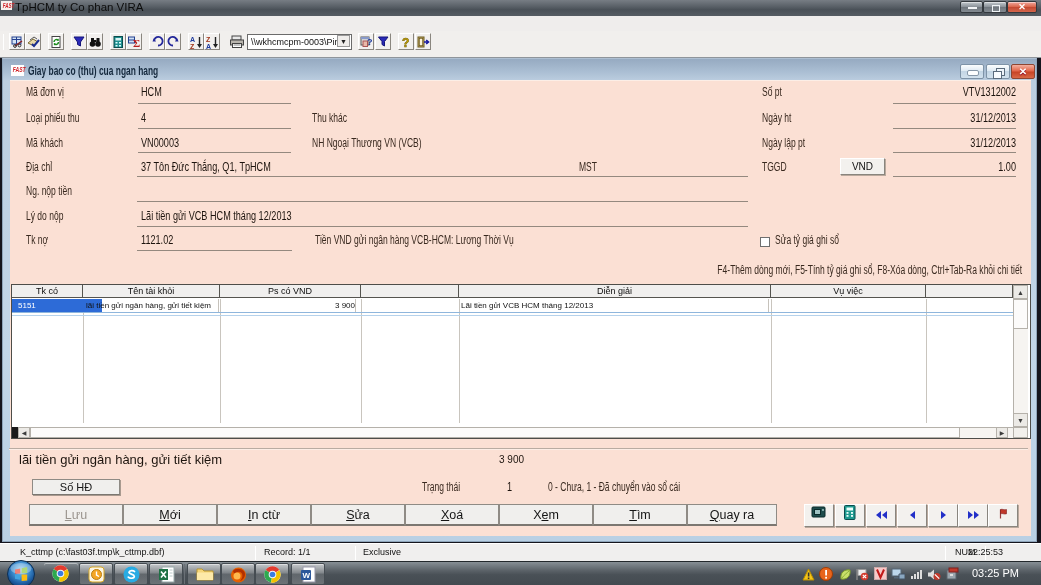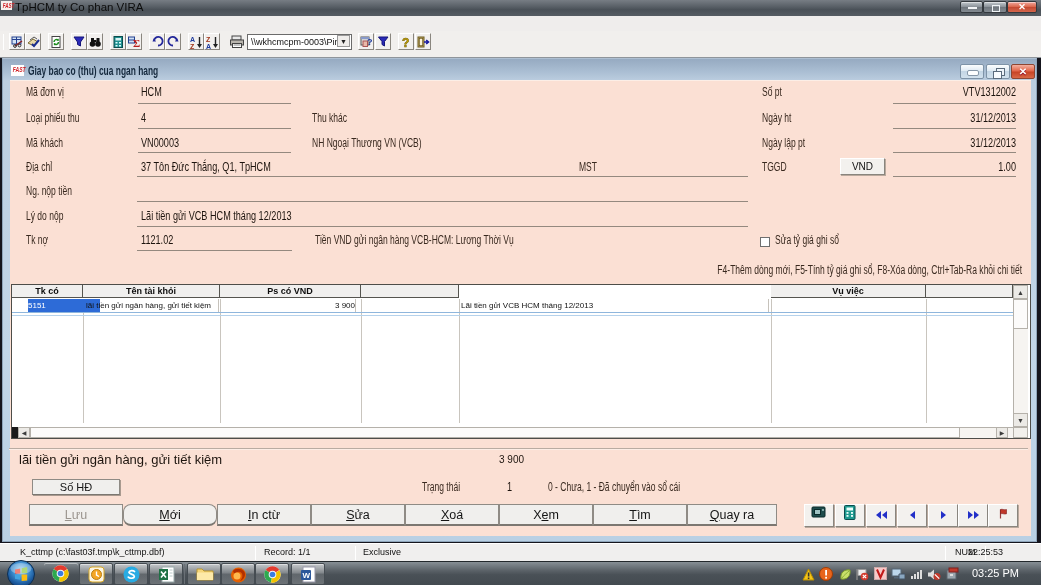--- a/index.html
+++ b/index.html
@@ -35,24 +35,24 @@
 #cbody{left:7px;top:21px;width:1021px;height:456px;background:#fbe0d4;border-top:1px solid #fceee6;}
 
 .lb{font-size:12px;color:#39291f;white-space:nowrap;transform:scaleX(0.71);transform-origin:0 0;line-height:14px;}
 .vl{font-size:12px;color:#1d140e;white-space:nowrap;transform:scaleX(0.76);transform-origin:0 0;line-height:14px;}
 .vr{font-size:12px;color:#1d140e;white-space:nowrap;transform:scaleX(0.76);transform-origin:100% 0;line-height:14px;text-align:right;}
 .ul{border-bottom:1px solid #94897f;height:1px;}
 #vndbtn{left:840px;top:158px;width:45px;height:17px;background:#f3f1ee;border:1px solid;border-color:#fff #89857e #89857e #fff;box-shadow:1px 1px 0 #b9a99d;text-align:center;line-height:15px;color:#111;font-size:10px;}
 #chk{left:760px;top:237px;width:10px;height:10px;background:#fff;border:1px solid #6f6f6f;}
 
 #grid{left:11px;top:284px;width:1020px;height:155px;background:#fff;border:1px solid #4e4d49;}
-.gh{top:0px;height:13px;font-size:9px;background:#f0efee;border-right:1px solid #55544f;border-bottom:1px solid #55544f;text-align:center;color:#0d0d0d;line-height:13px;font-weight:bold;}
+.gh{top:0px;height:13px;font-size:9px;background:#f0efee;border-right:1px solid #55544f;border-bottom:1px solid #55544f;text-align:center;color:#0d0d0d;line-height:13px;}
 .gc{top:14px;height:13px;font-size:8px;border-right:1px solid #c6c2bb;color:#111;line-height:13px;white-space:nowrap;overflow:hidden;}
 .gvl{top:14px;bottom:15px;width:1px;background:#c9c5be;}
-#row1sel{left:0;top:14px;width:72px;font-size:8px;height:13px;background:#2d6bd7;color:#fff;line-height:13px;padding-left:0;margin-left:16px;}
+#row1sel{left:0;top:14px;width:90px;font-size:8px;height:13px;background:#2d6bd7;color:#fff;line-height:13px;padding-left:6px;}
 #rowbd{left:0;top:27px;width:1001px;height:1px;background:#8fb6dc;}
 
 .sb{background:#f1eeea;border:1px solid #b5b1aa;color:#3c3c3c;text-align:center;}
 
 #sepln{left:9px;top:448px;width:1019px;height:2px;background:#b9aca2;border-bottom:1px solid #fdeee6;}
 .pbtn{top:504px;height:22px;background:#f0efed;border:1px solid #8f8b85;border-bottom:2px solid #7b7771;text-align:center;line-height:20px;color:#151515;font-size:12.5px;}
 .ibtn{top:504px;width:30px;height:23px;background:#f3f1ee;border:1px solid;border-color:#fff #89857e #89857e #fff;box-shadow:1px 1px 0 #b9a99d;text-align:center;line-height:21px;}
 
 #sbar{left:0;top:543px;width:1041px;height:18px;background:#f0efee;border-top:1px solid #fff;color:#111;font-size:9px;}
 #sbar div{top:3px;position:absolute;}
@@ -265,20 +265,21 @@
     <div class="lb" style="left:775px;top:233px;">Sửa tỷ giá ghi sổ</div>
     <div class="lb" style="left:0px;top:263px;width:1022px;text-align:right;transform-origin:100% 0;">F4-Thêm dòng mới, F5-Tính tỷ giá ghi sổ,  F8-Xóa dòng, Ctrl+Tab-Ra khỏi chi tiết</div>
   </div>
   <div id="gridwrap" style="left:0;top:0;width:1041px;height:561px;">
     <div id="grid">
 
       <div class="gh" style="left:0;width:71px;">Tk có</div>
       <div class="gh" style="left:71px;width:137px;">Tên tài khỏi</div>
       <div class="gh" style="left:208px;width:141px;">Ps có VND</div>
       <div class="gh" style="left:349px;width:98px;"></div>
+      <div class="gh" style="left:447px;width:312px;">Diễn giải</div>
       <div class="gh" style="left:759px;width:155px;">Vụ việc</div>
       <div class="gh" style="left:914px;width:87px;"></div>
 
       <div class="gvl" style="left:71px;"></div>
       <div class="gvl" style="left:208px;"></div>
       <div class="gvl" style="left:349px;"></div>
       <div class="gvl" style="left:447px;"></div>
       <div class="gvl" style="left:759px;"></div>
       <div class="gvl" style="left:914px;"></div>
 
@@ -304,21 +305,21 @@
   </div>
   <div id="bottom" style="left:0;top:0;width:1041px;height:561px;">
     <div id="sepln"></div>
     <div style="left:19px;top:452px;font-size:13px;color:#1d140e;white-space:nowrap;">lãi tiền gửi ngân hàng, gửi tiết kiệm</div>
     <div style="left:499px;top:454px;font-size:10px;color:#1d140e;">3 900</div>
     <div class="pbtn" style="left:32px;top:479px;width:88px;height:16px;line-height:14px;border-bottom-width:1px;box-shadow:1px 1px 0 #a99a8f;font-size:11px;">Số HĐ</div>
     <div class="lb" style="left:422px;top:480px;">Trạng thái</div>
     <div class="vl" style="left:507px;top:480px;">1</div>
     <div class="lb" style="left:548px;top:480px;">0 - Chưa, 1 - Đã chuyển vào sổ cái</div>
     <div class="pbtn" style="left:29px;width:94px;color:#9a948e;"><u>L</u>ưu</div>
-    <div class="pbtn" style="left:123px;width:94px;border-radius:8px;"><u>M</u>ới</div>
+    <div class="pbtn" style="left:123px;width:94px;"><u>M</u>ới</div>
     <div class="pbtn" style="left:217px;width:94px;"><u>I</u>n ctừ</div>
     <div class="pbtn" style="left:311px;width:94px;"><u>S</u>ửa</div>
     <div class="pbtn" style="left:405px;width:94px;"><u>X</u>oá</div>
     <div class="pbtn" style="left:499px;width:94px;">X<u>e</u>m</div>
     <div class="pbtn" style="left:593px;width:94px;"><u>T</u>ìm</div>
     <div class="pbtn" style="left:687px;width:90px;"><u>Q</u>uay ra</div>
     <div class="ibtn" style="left:804px;"><svg width="16" height="14">
           <rect x="1" y="2" width="13" height="10" rx="1" fill="#1e4d4d" stroke="#0a2a2a"></rect>
           <rect x="3.5" y="4.5" width="6" height="5" fill="#9fc3c3" stroke="#0a2a2a"></rect>
           <circle cx="12" cy="5" r="1" fill="#9fc3c3"></circle>

